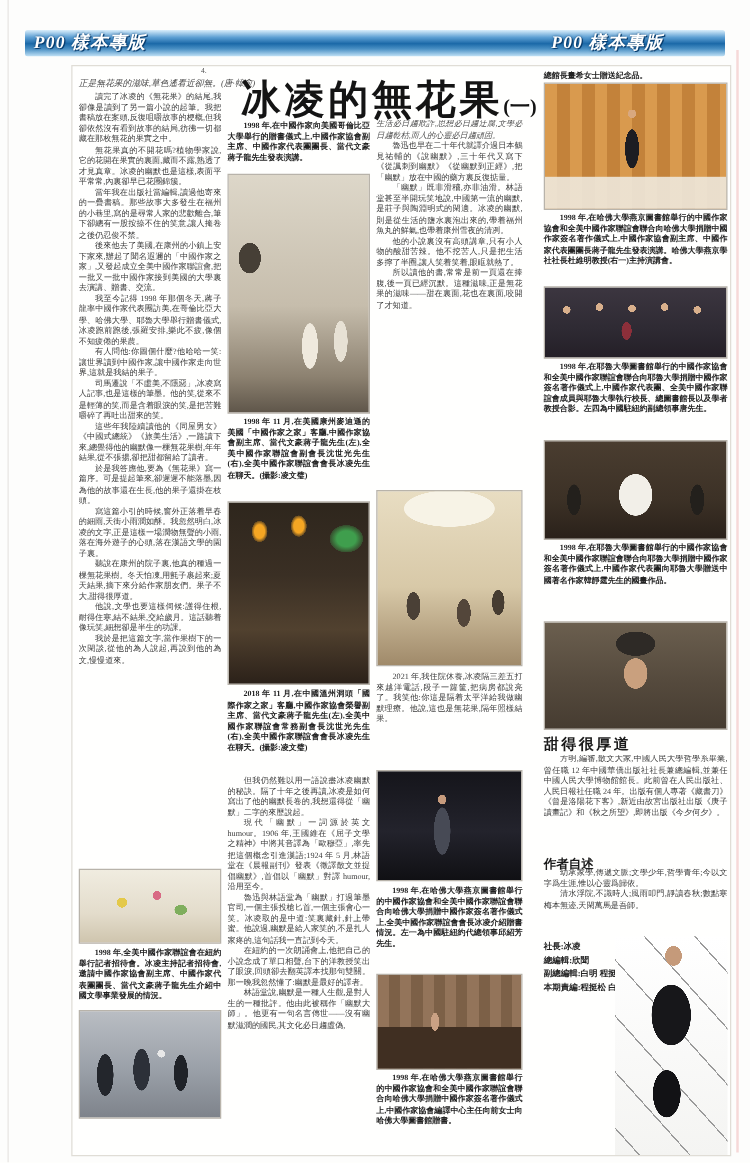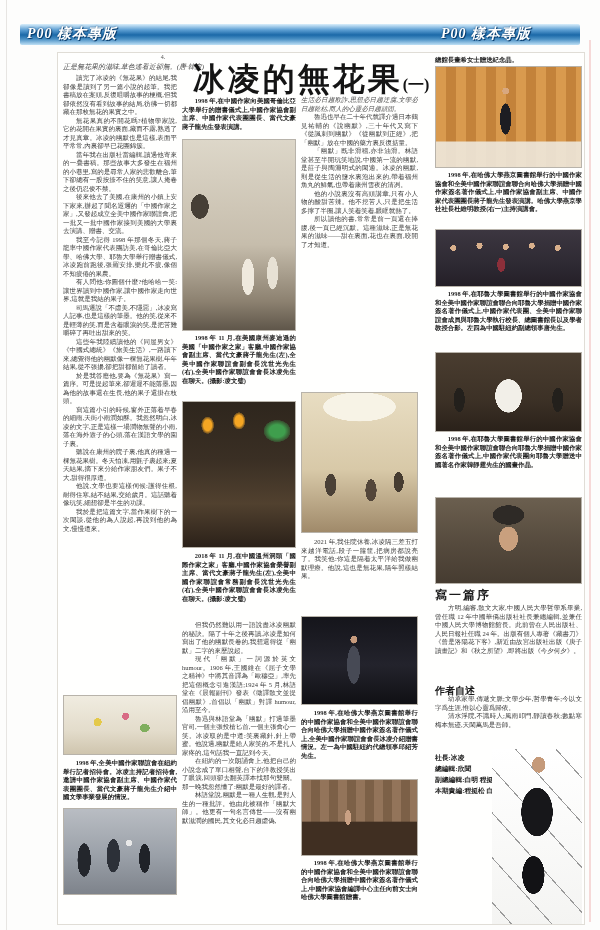--- a/index.html
+++ b/index.html
@@ -155,21 +155,21 @@
        radial-gradient(24px 30px at 50% 55%, #f2efe8 0 55%, transparent 56%),
        radial-gradient(10px 22px at 16% 60%, #23201c 0 55%, transparent 56%),
        radial-gradient(10px 22px at 84% 60%, #23201c 0 55%, transparent 56%),
        linear-gradient(180deg,#4a3d30 0%,#3c3126 60%,#2a211a 100%);"></div>
   <div class="cap" style="left:435px;top:435px;width:147px;">1998 年,在耶魯大學圖書館舉行的中國作家協會和全美中國作家聯誼會聯合向耶魯大學捐贈中國作家簽名著作儀式上,中國作家代表團向耶魯大學贈送中國著名作家韓靜霆先生的國畫作品。</div>
   <div class="ph" style="left:435px;top:497px;width:147px;height:87px;background:
        radial-gradient(26px 16px at 50% 20%, #2e2a26 0 60%, transparent 61%),
        radial-gradient(17px 22px at 50% 48%, #c9a07e 0 55%, transparent 56%),
        linear-gradient(180deg,#6b5f4f 0%,#554a3d 55%,#463c31 100%);"></div>
 
-  <div class="intro-h" style="left:435px;top:587px;">寫一篇序</div>
+  <div class="intro-h" style="left:435px;top:587px;">甜得很厚道</div>
   <div class="tx" style="left:435px;top:604px;width:147px;height:80px;">
     <p>方明,編審,散文大家,中國人民大學哲學系畢業,曾任職 12 年中國華僑出版社社長兼總編輯,並兼任中國人民大學博物館館長。此前曾在人民出版社、人民日報社任職 24 年。出版有個人專著《藏書刀》《曾是洛陽花下客》,新近由故宮出版社出版《庚子讀畫記》和《秋之所望》,即將出版《今夕何夕》。</p>
   </div>
   <div class="note-h" style="left:435px;top:684px;">作者自述</div>
   <div class="tx" style="left:435px;top:695px;width:147px;height:52px;">
     <p>幼承家學,傳遞文脈;文學少年,哲學青年;今以文字爲生涯,惟以心靈爲歸依。</p>
     <p>清水浮院,不識時人;風雨叩門,靜讀春秋;數點寒梅本無迹,天閑萬馬是吾師。</p>
   </div>
   <div class="staff" style="left:435px;top:752px;">
     <div>社長:冰凌</div>

